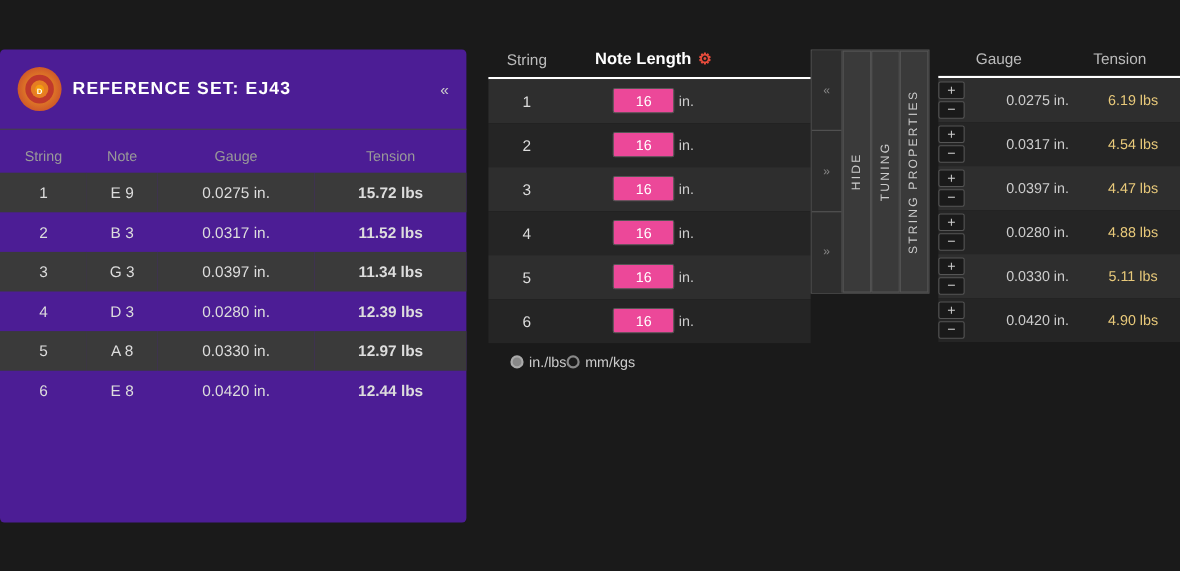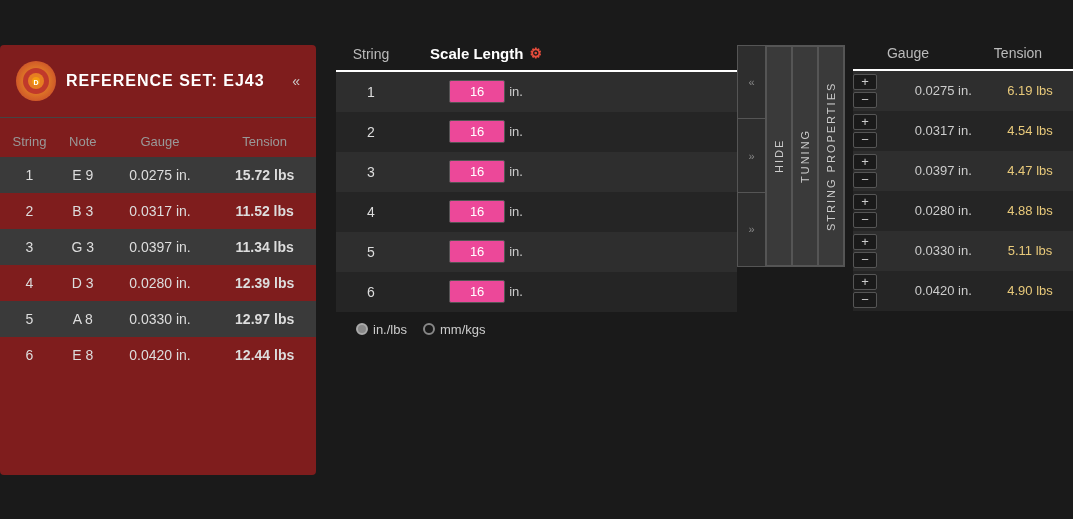--- a/index.html
+++ b/index.html
@@ -11,23 +11,23 @@
       height: 519px;
       overflow: hidden;
       display: flex;
       align-items: center;
       justify-content: center;
       gap: 20px;
     }
 
     
     .left-panel {
-      background: #7f1d1d;
+      background: #4c1d95;
       border-radius: 4px;
-      width: 316px;
+      width: 424px;
       min-height: 430px;
       padding: 16px 0 20px 0;
       position: relative;
     }
     .panel-header {
       display: flex;
       align-items: center;
       gap: 10px;
       padding: 0 16px 16px 16px;
       border-bottom: 1px solid #444;
@@ -235,21 +235,20 @@
       text-align: center;
       font-size: 13px;
       color: #e8c97a;
       font-weight: normal;
     }
 
     .unit-row {
       margin-top: 10px;
       display: flex;
       align-items: center;
-      gap: 16px;
       padding-left: 20px;
     }
     .unit-option {
       display: flex;
       align-items: center;
       gap: 5px;
       font-size: 13px;
       color: #ccc;
       cursor: pointer;
     }
@@ -339,21 +338,21 @@
   </table>
 </div>
 
 <div class="right-panel">
   <div class="full-right">
 
     <div class="main-table-area">
       <div class="right-header">
         <div class="col-string-header">String</div>
         <div class="col-scalelen-header">
-          <span>Scale Length</span>
+          <span>Note Length</span>
           <span class="gear-icon">⚙</span>
         </div>
       </div>
       <div class="data-rows" id="right-rows">
       <div class="data-row" style="background: rgb(46, 46, 46);">
       <div class="cell-string">1</div>
       <div class="cell-scalelen">
         <input class="scalelen-input" value="16" style="">
         <span class="scalelen-unit">in.</span>
       </div>

